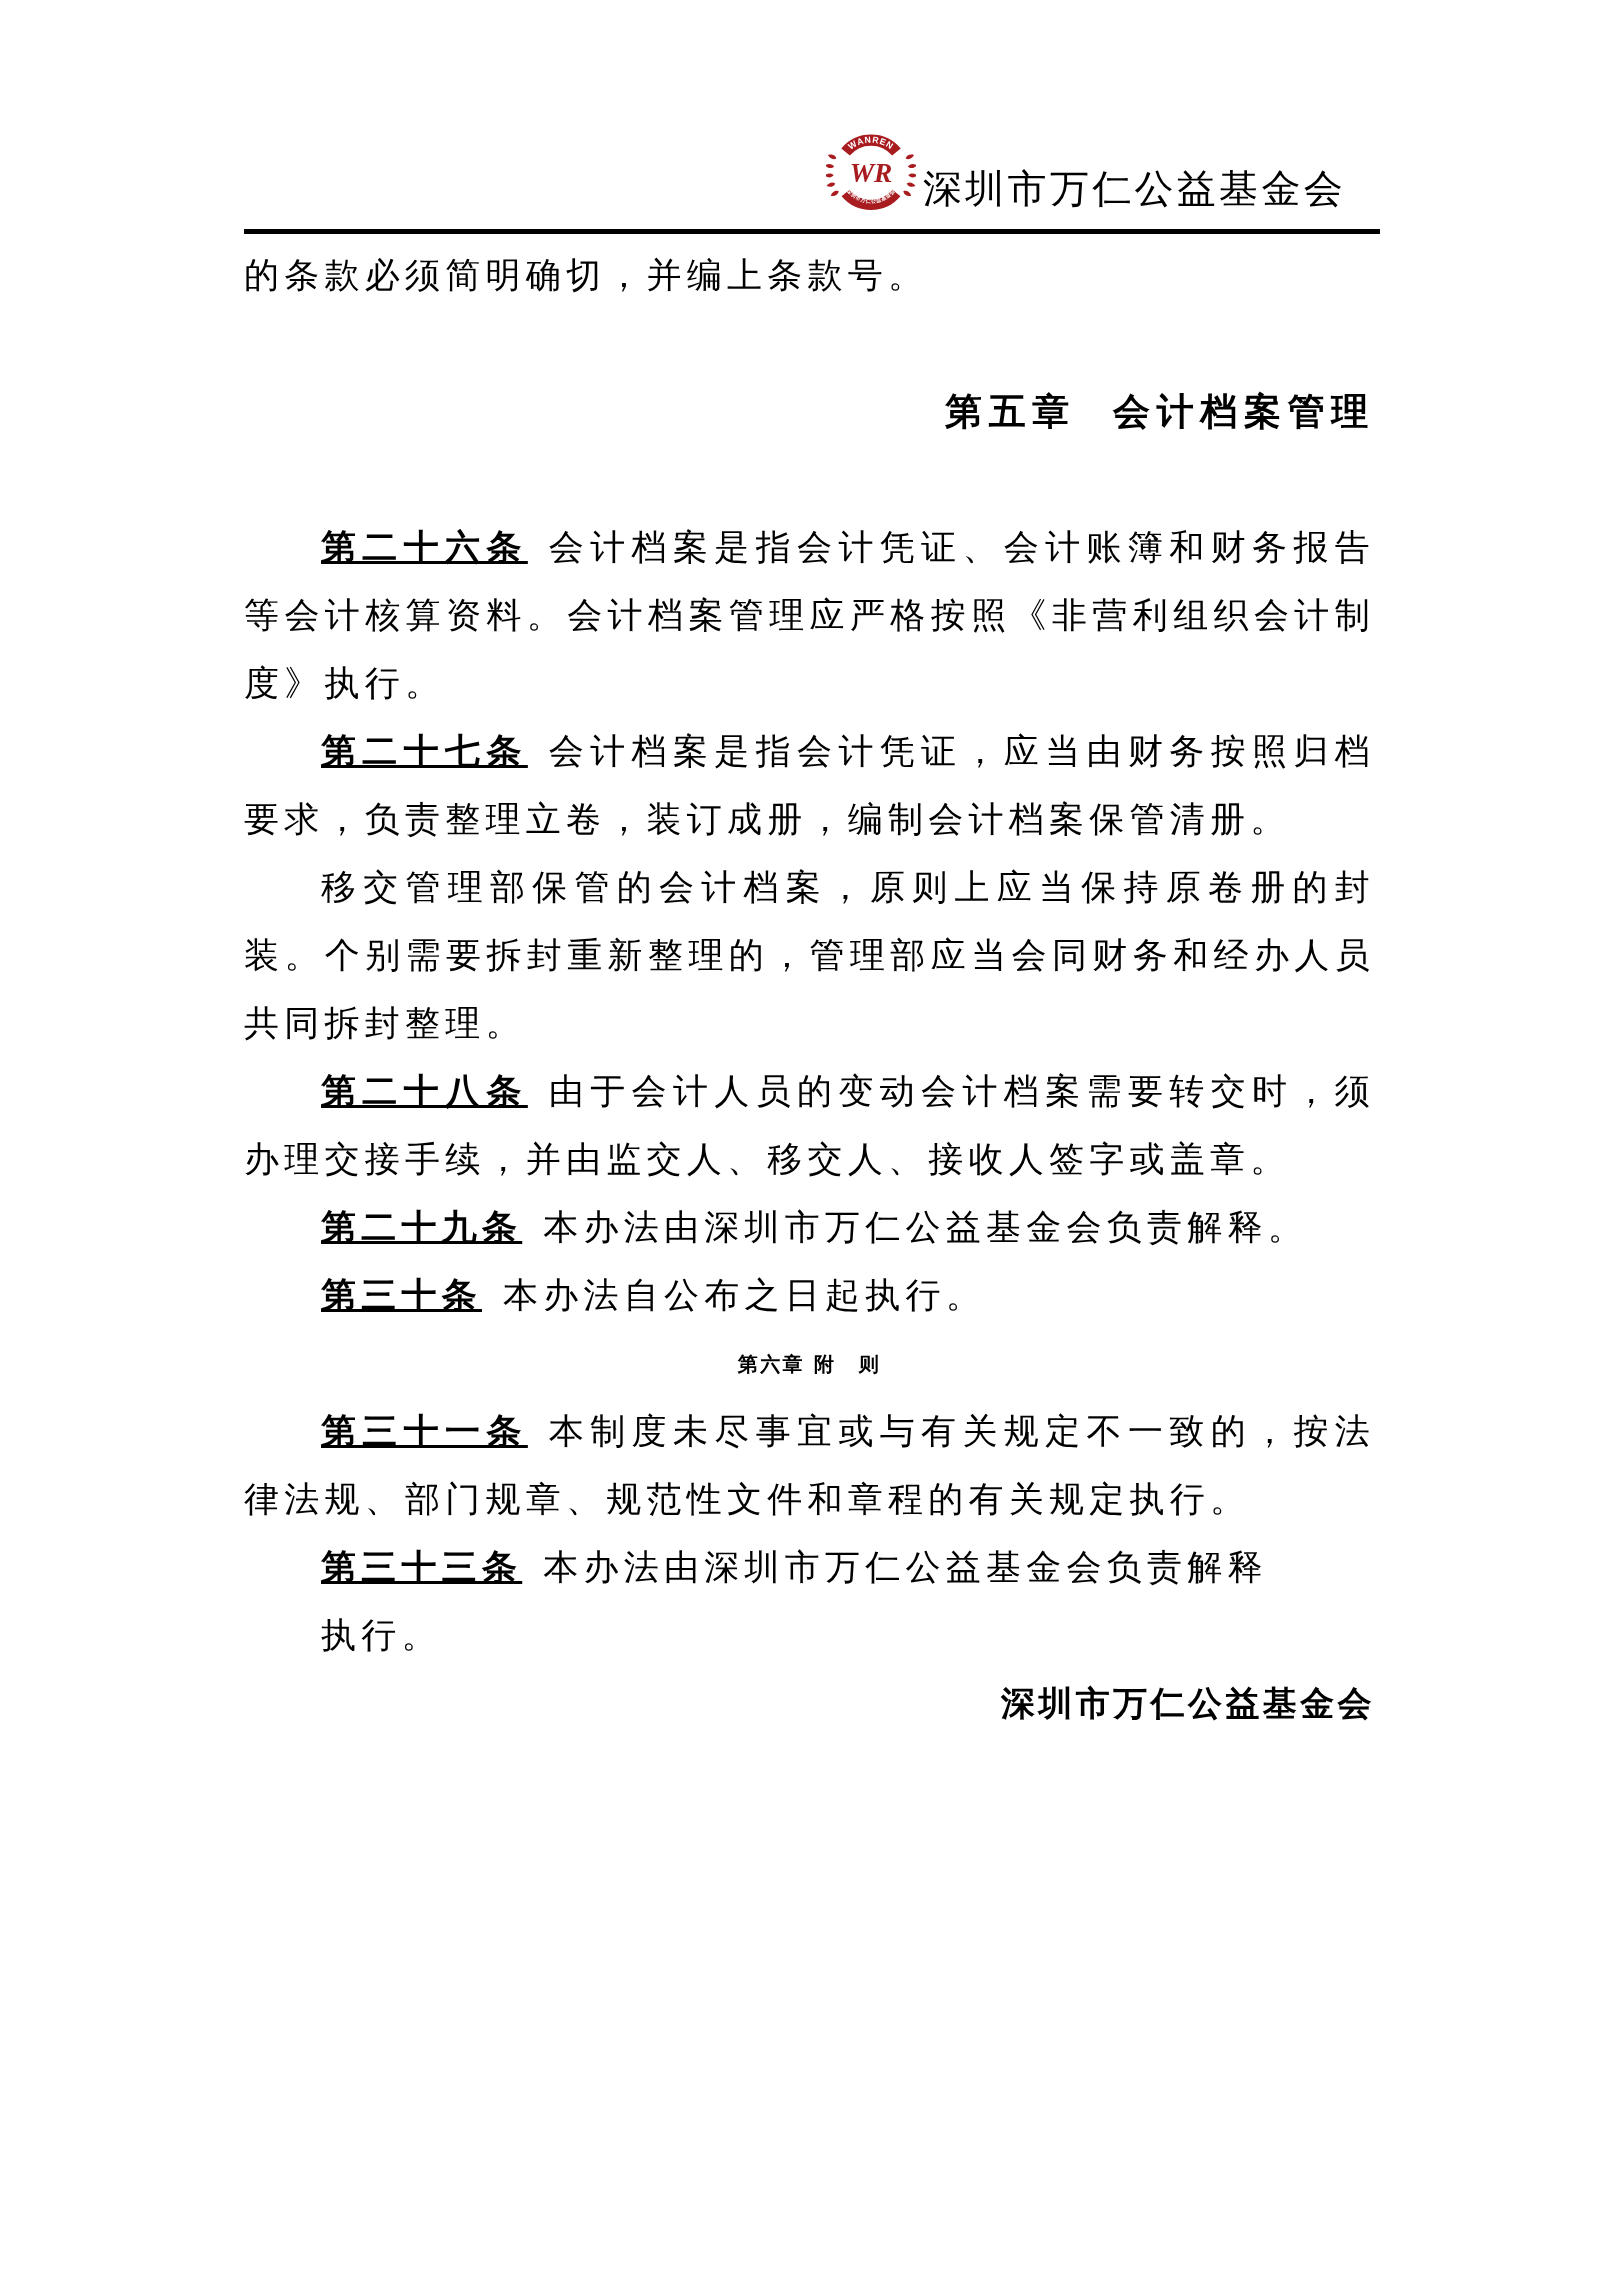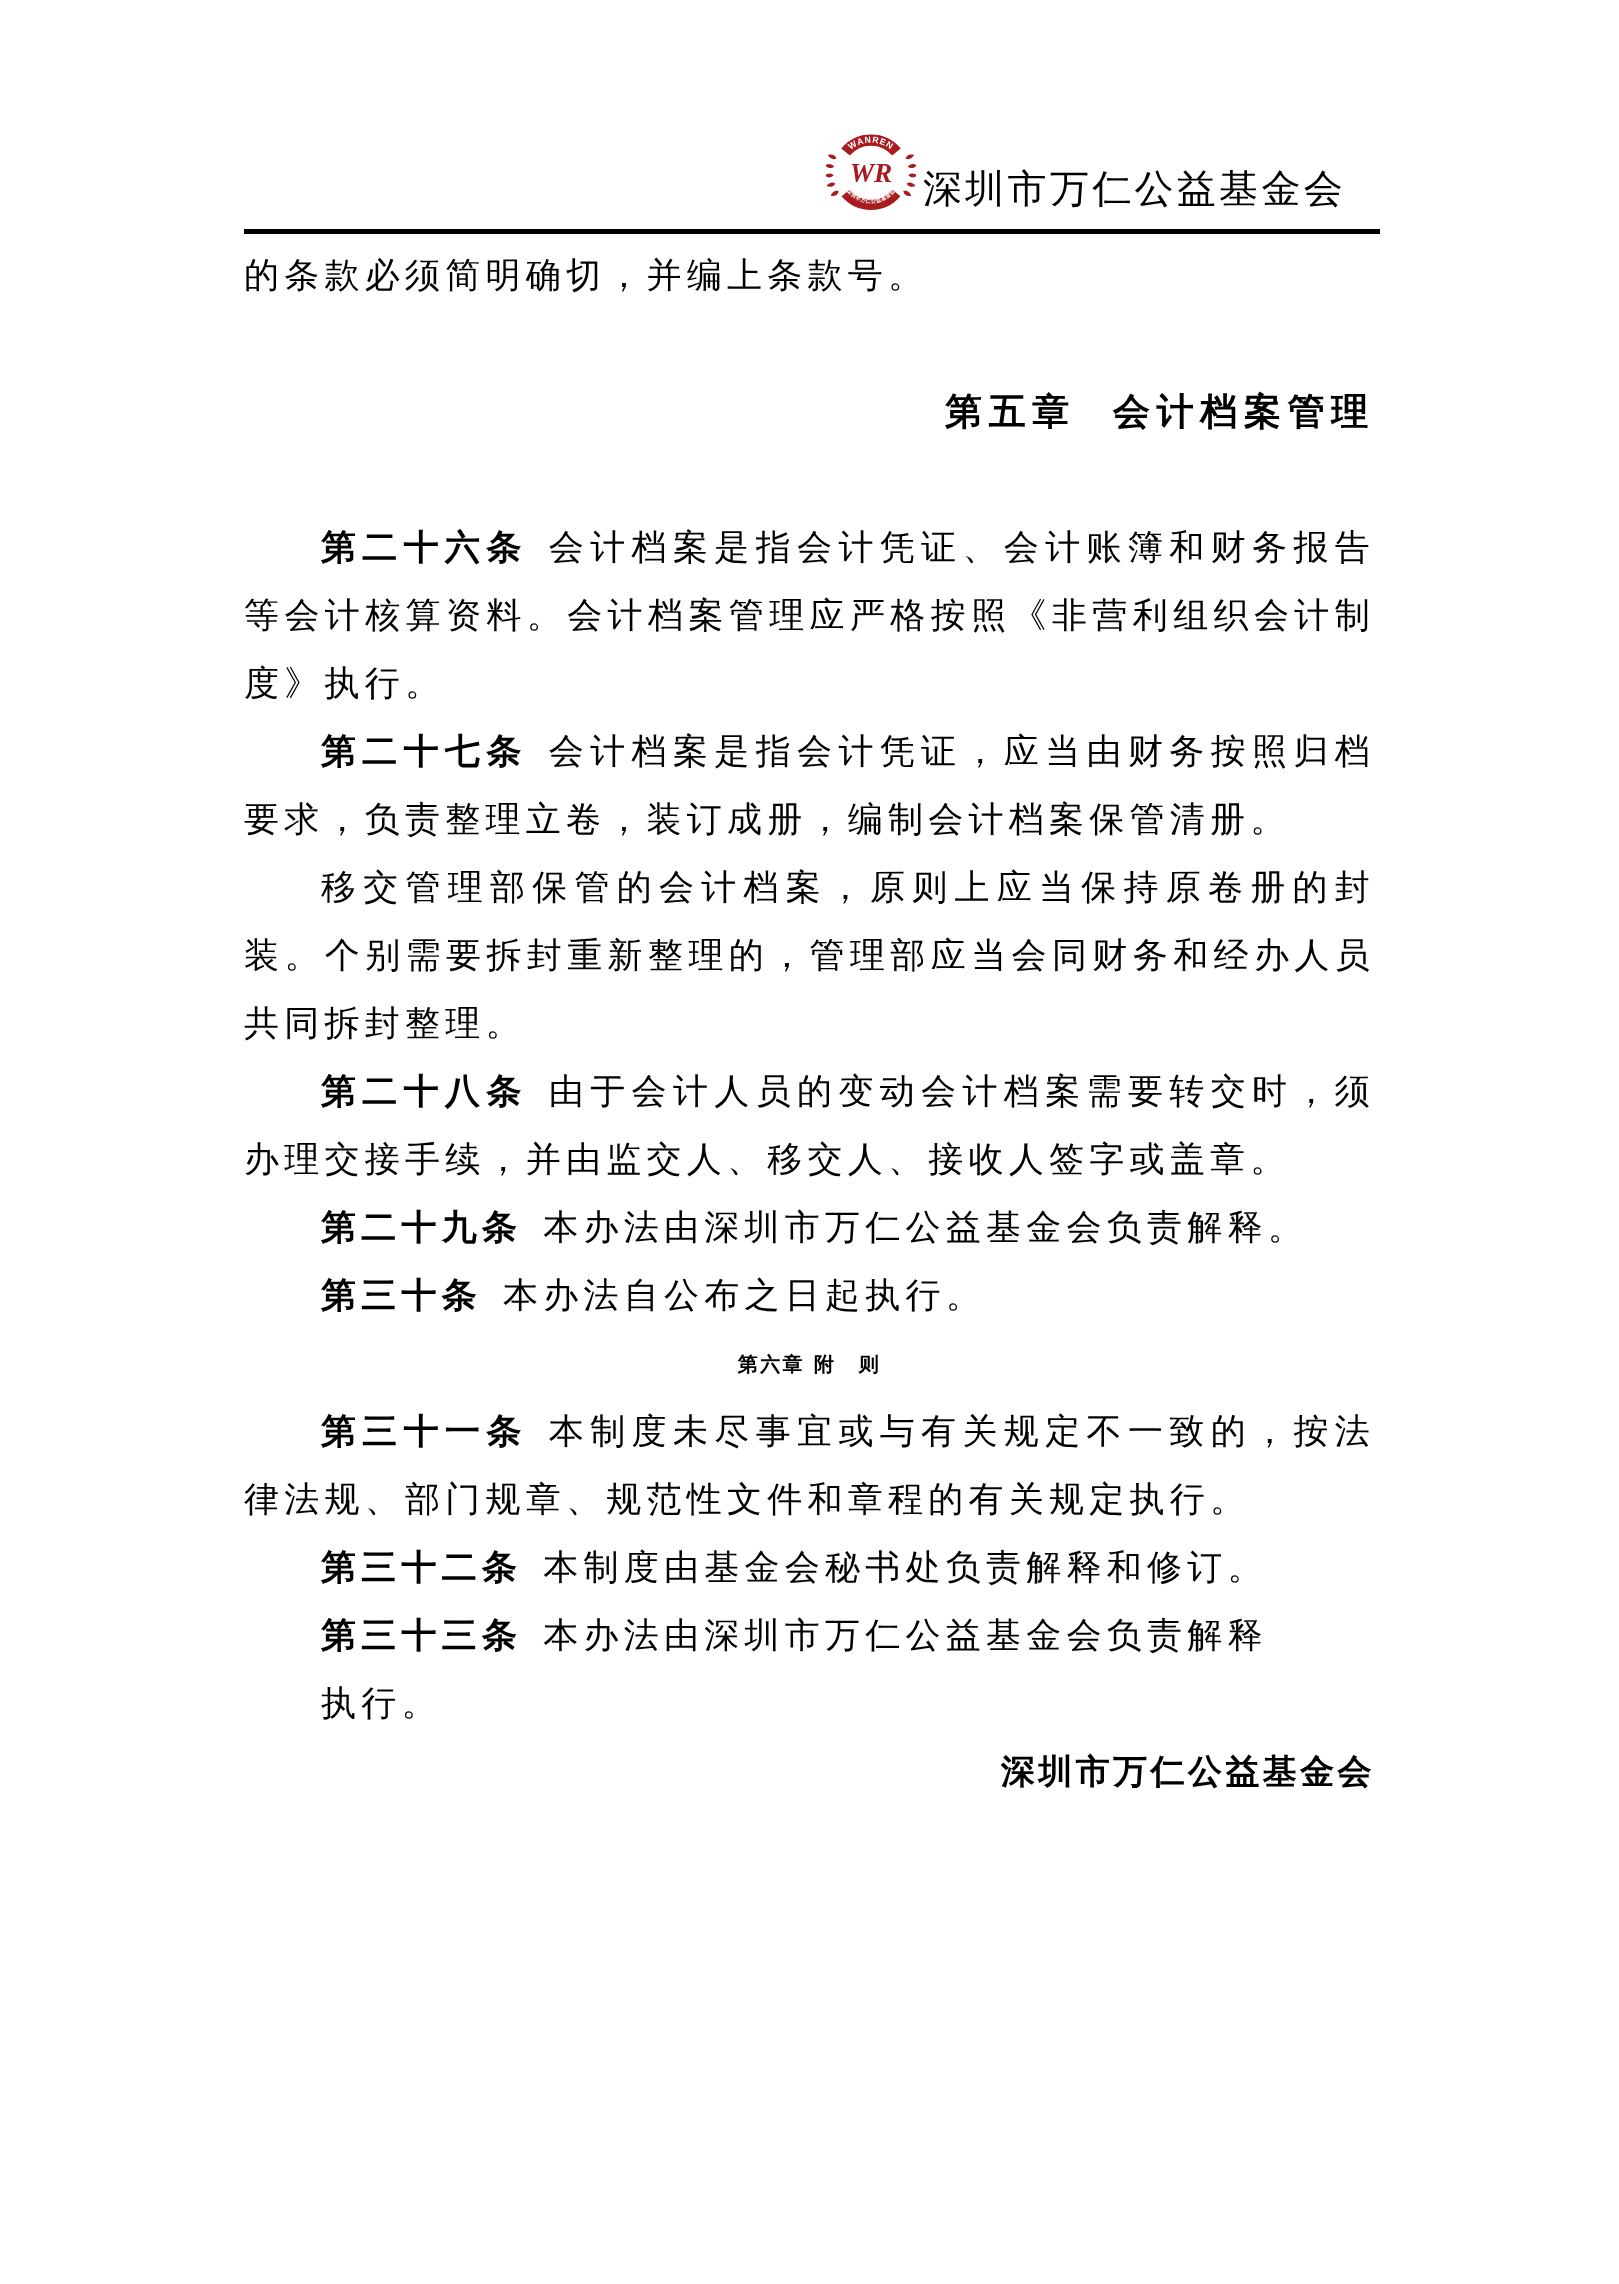--- a/index.html
+++ b/index.html
@@ -34,21 +34,21 @@
     font-size:35px;
     line-height:68px;
     letter-spacing:0.15em;
   }
   .para{
     margin:0;
     text-align:justify;
     text-justify:inter-ideograph;
   }
   .para.indent{text-indent:2.2em;}
-  .term{font-weight:bold;margin-right:0.6em;}
+  .term{font-weight:bold;margin-right:0.6em;text-decoration:underline;}
   .term:empty{margin-right:0;}
   .chapter-heading{
     margin:68px 0;
     text-align:right;
     font-weight:bold;
     font-size:37px;
     line-height:68px;
     letter-spacing:0.18em;
   }
   .chapter-heading .ch-num{margin-right:1em;}
@@ -153,23 +153,20 @@
     </p>
 
     <p class="section-heading">
       <span class="ch-num">第六章</span><span>附　则</span>
     </p>
 
     <p class="para indent">
       <span class="term">第三十一条</span><span>本制度未尽事宜或与有关规定不一致的，按法律法规、部门规章、规范性文件和章程的有关规定执行。</span>
     </p>
 
-    <p class="para indent">
-      <span class="term">第三十二条</span><span>本制度由基金会秘书处负责解释和修订。</span>
-    </p>
 
     <p class="para indent">
       <span class="term">第三十三条</span><span>本办法由深圳市万仁公益基金会负责解释</span>
     </p>
 
     <p class="cont-line">执行。</p>
 
     <p class="signature">深圳市万仁公益基金会</p>
 
   </div>

